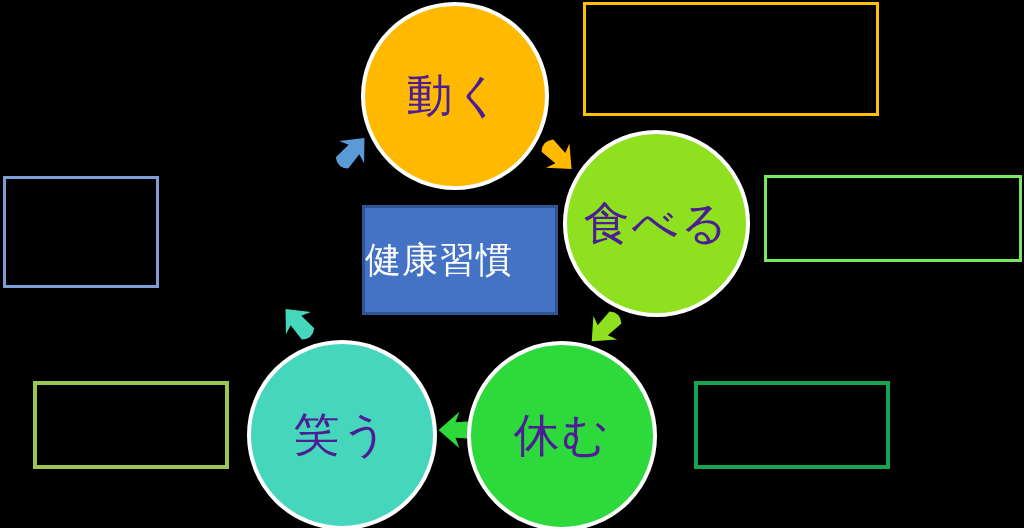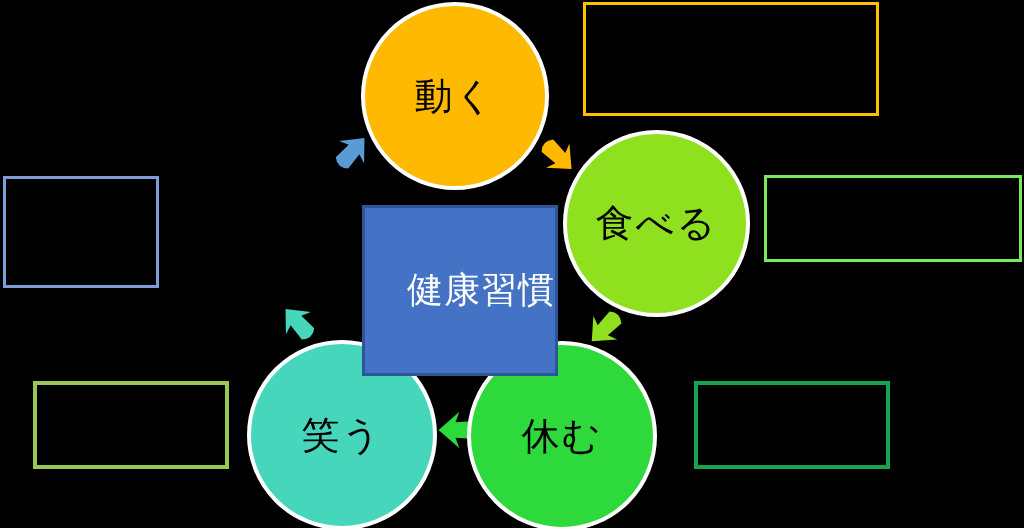--- a/index.html
+++ b/index.html
@@ -10,33 +10,33 @@
     overflow:hidden;
   }
   .canvas{position:relative;width:1024px;height:528px;background:#000;overflow:hidden;}
 
   
   .node{
     position:absolute;border-radius:50%;
     border:4px solid #fff;box-sizing:border-box;
     display:flex;align-items:center;justify-content:center;
   }
-  .node-label{color:#000000;font-size:38px;font-weight:300;letter-spacing:2px;}
+  .node-label{color:#4c1d95;font-size:46px;font-weight:300;letter-spacing:2px;}
 
   .pos-move    {left:361px;top:2px;  width:188px;height:188px;}
   .pos-eat     {left:563px;top:130px;width:187px;height:187px;}
   .pos-rest    {left:467px;top:341px;width:190px;height:190px;}
   .pos-laugh   {left:247px;top:340px;width:190px;height:190px;}
   .pos-connect {left:162px;top:128px;width:191px;height:191px;}
 
   
   .center-box{
-    position:absolute;left:362px;top:205px;width:196px;height:171px;
+    position:absolute;left:362px;top:205px;width:196px;height:110px;
     border:3px solid;box-sizing:border-box;
-    display:flex;align-items:center;justify-content:flex-end;
+    display:flex;align-items:center;justify-content:flex-start;
   }
   .center-label{color:#fff;font-size:36px;font-weight:300;letter-spacing:1px;}
 
   
   .note{position:absolute;box-sizing:border-box;border-style:solid;background:transparent;}
   .note-move    {left:583px;top:2px;  width:296px;height:114px;border-width:3px;}
   .note-eat     {left:764px;top:175px;width:258px;height:87px; border-width:3px;}
   .note-rest    {left:694px;top:381px;width:196px;height:88px; border-width:4px;}
   .note-laugh   {left:33px; top:381px;width:196px;height:88px; border-width:4px;}
   .note-connect {left:3px;  top:176px;width:156px;height:112px;border-width:3px;}

